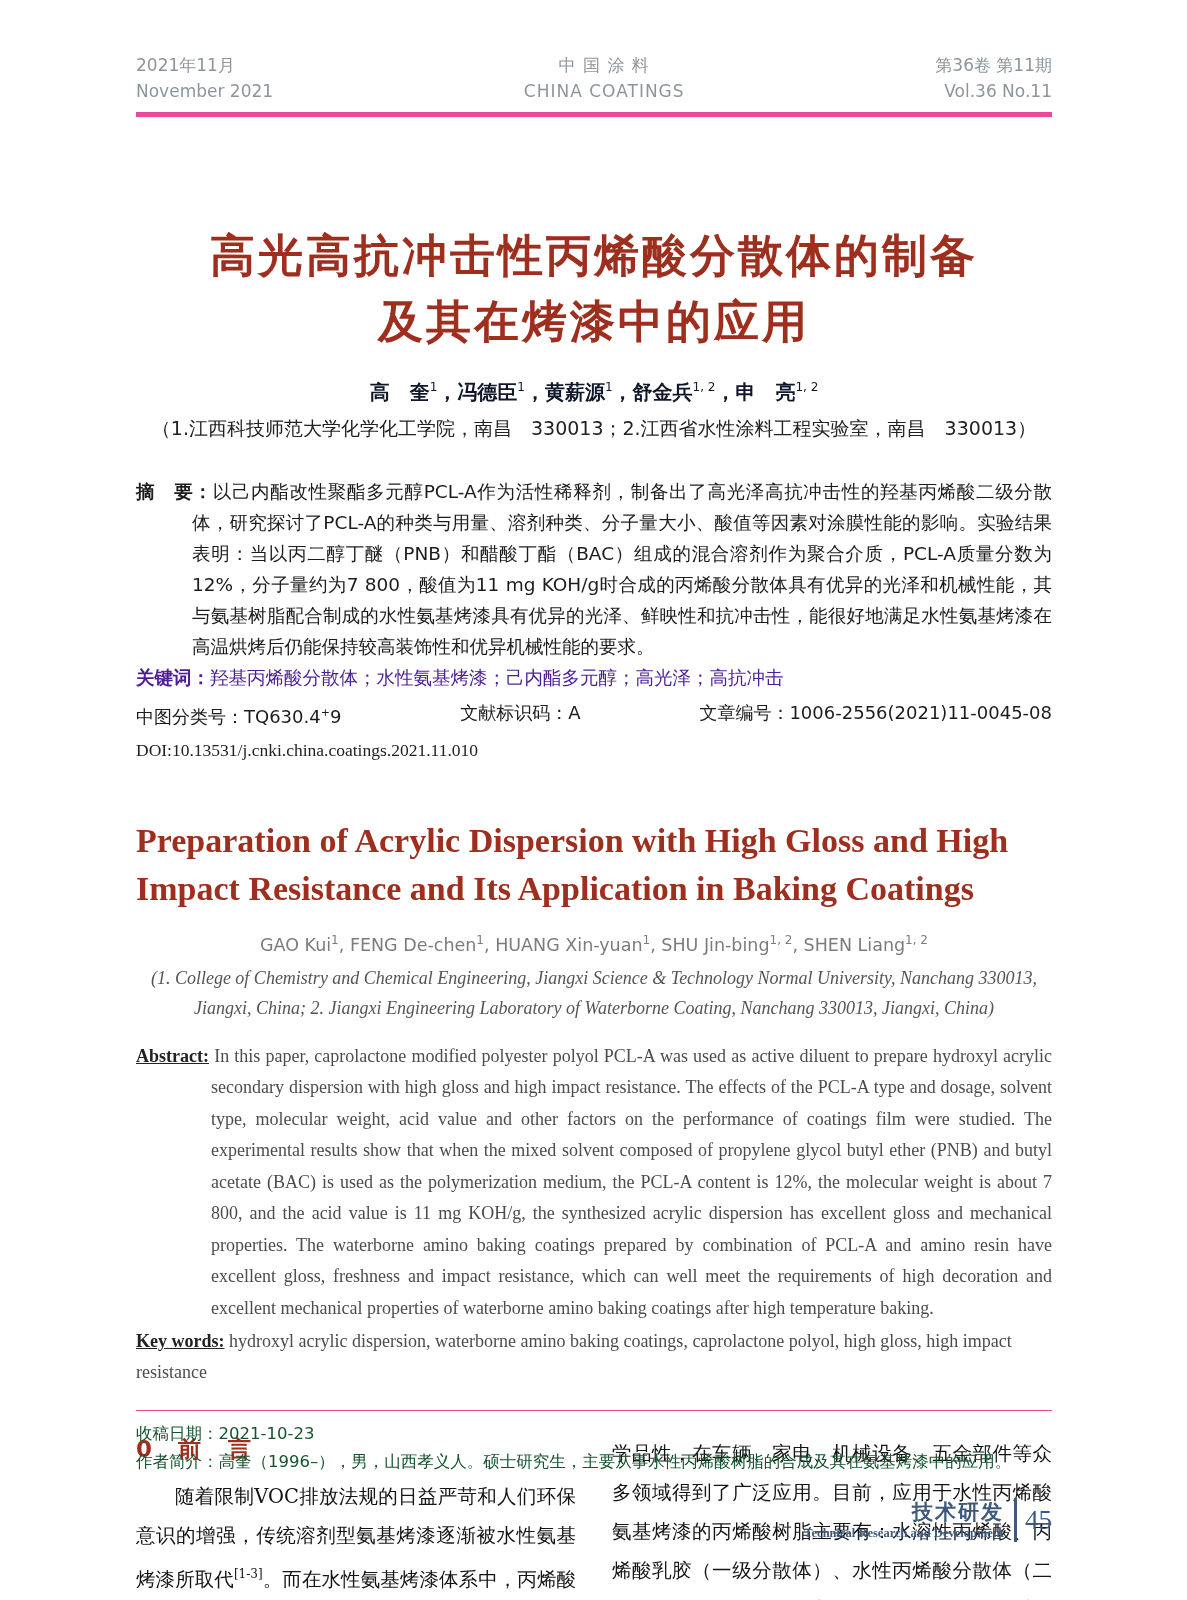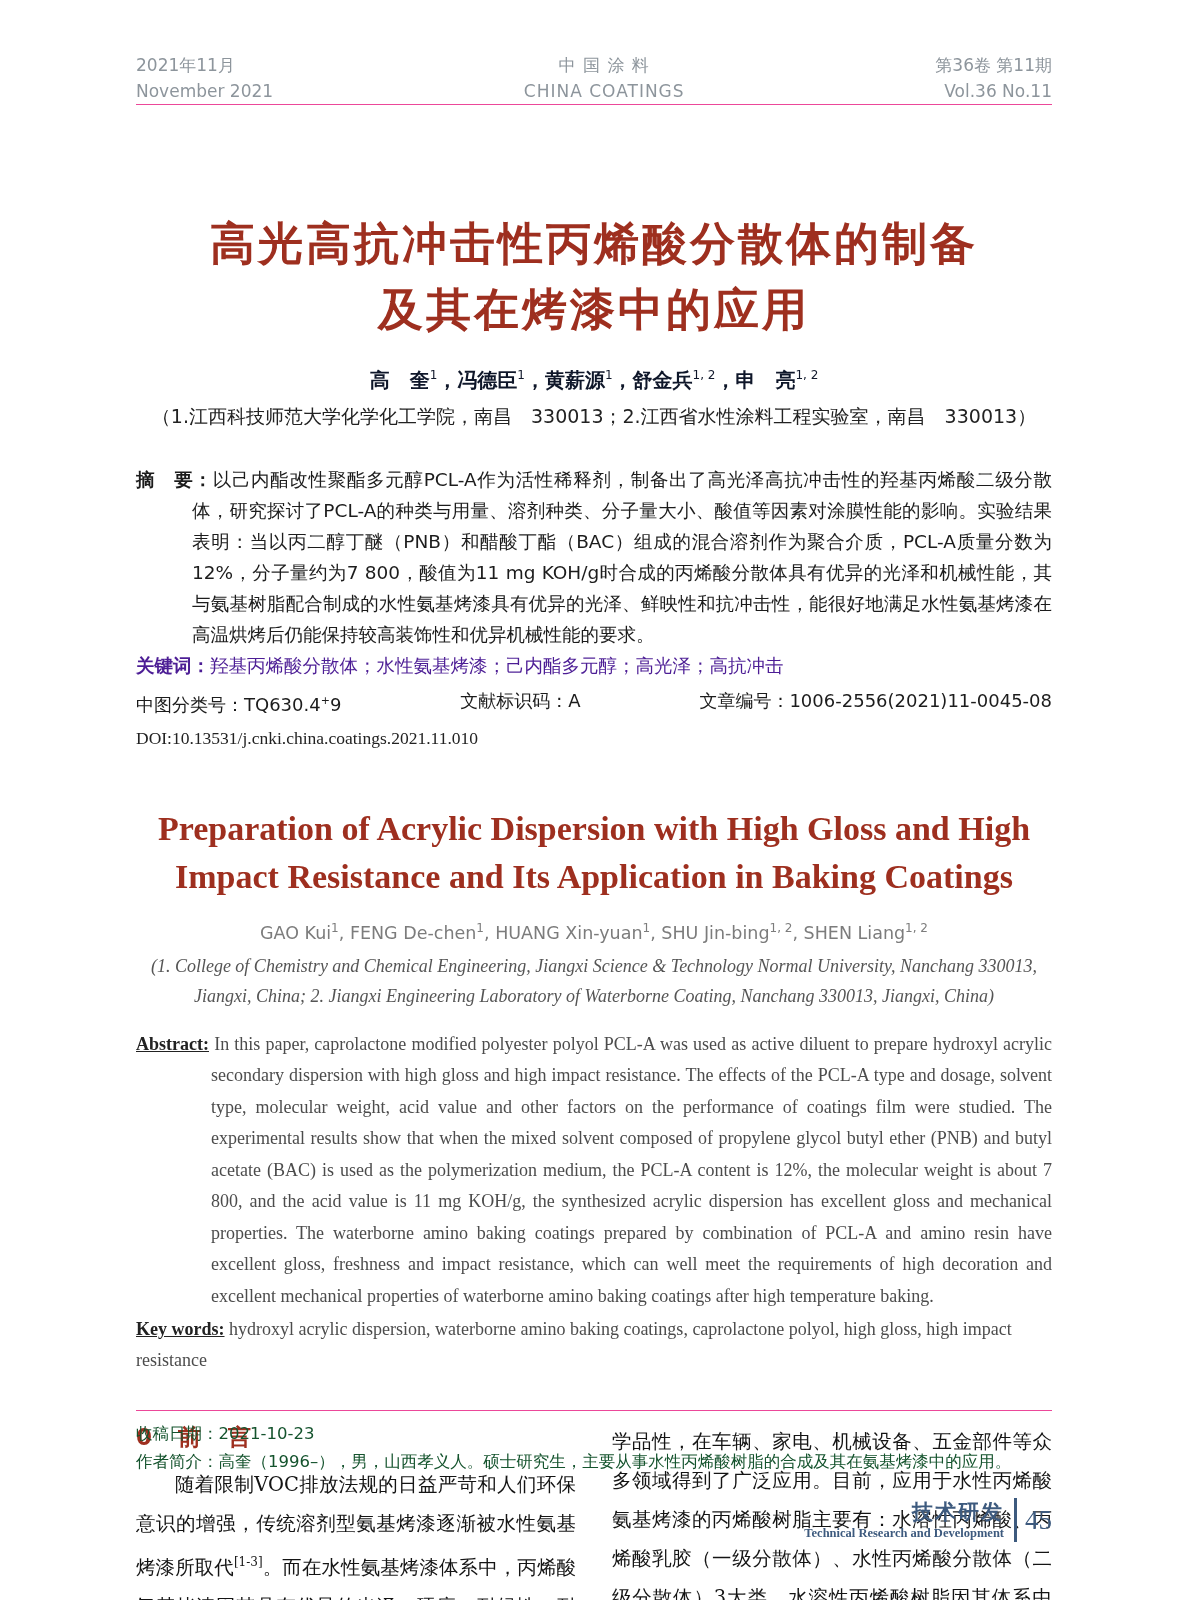--- a/index.html
+++ b/index.html
@@ -18,22 +18,22 @@
 
   
   .jheader {
     padding-top: 52px;
     display: flex;
     justify-content: space-between;
     align-items: flex-end;
     color: #8d959c;
     font-size: 17px;
     line-height: 26px;
-    border-bottom: 1px solid #ec4899;
-    padding-bottom: 0;
+    border-bottom: 5px solid #ec4899;
+    padding-bottom: 8px;
   }
   .jheader .col { display: flex; flex-direction: column; }
   .jheader .left   { text-align: left; }
   .jheader .center { text-align: center; letter-spacing: 1px; }
   .jheader .right  { text-align: right; }
 
   
   .title-cn {
     margin-top: 106px;
     text-align: center;
@@ -86,21 +86,20 @@
   .doi-line {
     margin-top: 8px;
     font-family: "Liberation Serif", "DejaVu Serif", serif;
     font-size: 17.5px;
     color: #222;
   }
 
   
   .title-en {
     margin-top: 56px;
-    text-align: center;
     color: #9e2f1f;
     font-family: "Liberation Serif", "DejaVu Serif", serif;
     font-weight: bold;
     font-size: 34px;
     line-height: 48px;
   }
   .authors-en {
     margin-top: 20px;
     text-align: center;
     font-size: 17.5px;

